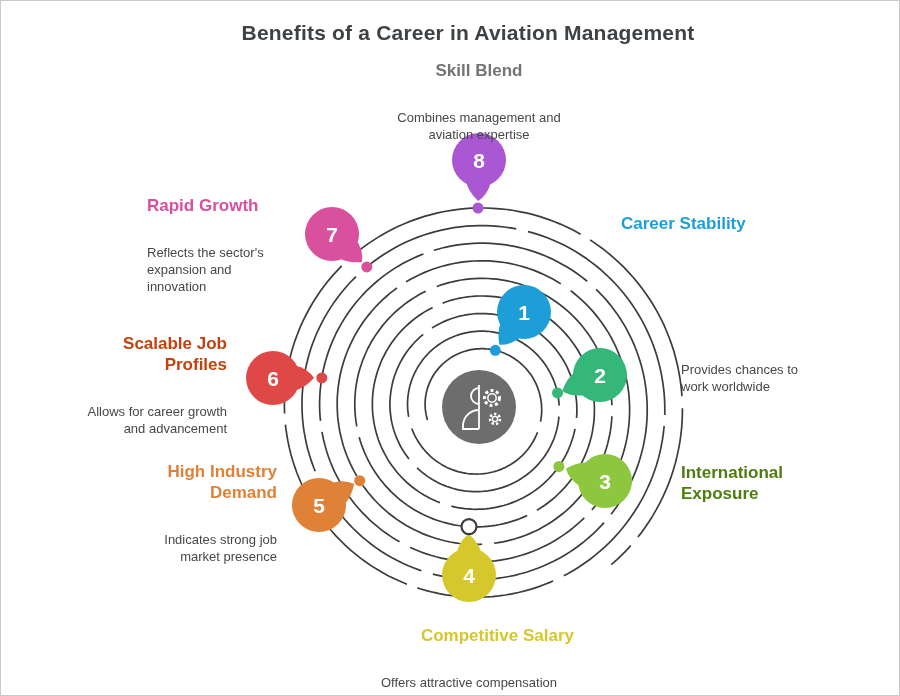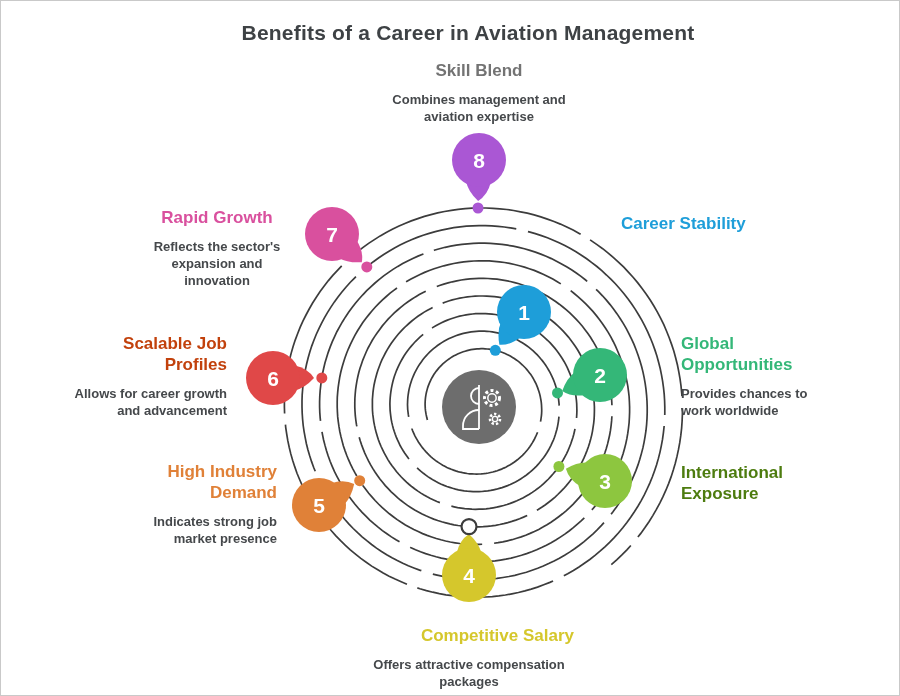--- a/index.html
+++ b/index.html
@@ -9,28 +9,28 @@
     font-family:"Liberation Sans",sans-serif;
   }
   .main-title{
     position:absolute;top:2px;left:0;width:100%;margin:18px;
     text-align:center;font-size:21px;font-weight:700;color:#3e4245;
     letter-spacing:.2px;
   }
   #diagram{position:absolute;left:0;top:0;}
   .item-block{position:absolute;}
   .item-title{font-size:17px;font-weight:700;line-height:21px;}
-  .item-desc{font-size:13px;color:#45484b;line-height:17px;margin-top:10px;font-weight:bold;}
+  .item-desc{font-size:13px;color:#45484b;line-height:17px;margin-top:28px;}
   .item-0{left:620px;top:212px;width:165px;text-align:left;}
   .item-1{left:680px;top:332px;width:140px;text-align:left;}
   .item-2{left:680px;top:461px;width:172px;text-align:left;}
   .item-3{left:363px;top:624px;width:210px;text-align:center;}
   .item-4{right:622px;top:460px;width:140px;text-align:right;}
   .item-5{right:672px;top:332px;width:158px;text-align:right;}
-  .item-6{right:612px;top:206px;width:140px;text-align:center;}
+  .item-6{right:612px;top:194px;width:140px;text-align:left;}
   .item-7{left:390px;top:59px;width:176px;text-align:center;}
 </style>
 </head>
 <body>
 
 <div class="stage">
   <h1 class="main-title">Benefits of a Career in Aviation Management</h1>
 
   <svg id="diagram" width="900" height="696" viewBox="0 0 900 696">
       <path d="M426.4 418.9 L425.9 417.1 L425.5 415.3 L425.1 413.4 L424.8 411.6 L424.5 409.7 L424.3 407.9 L424.2 406.0 L424.1 404.1 L424.1 402.2 L424.2 400.3 L424.3 398.5 L424.5 396.6 L424.8 394.7 L425.1 392.8 L425.5 391.0 L426.0 389.1 L426.5 387.3 L427.1 385.4 L427.8 383.6 L428.5 381.9 L429.3 380.1 L430.1 378.4 L431.0 376.7 L432.0 375.0 L433.0 373.3 L434.1 371.7 L435.3 370.1 L436.5 368.6 L437.7 367.1 L439.1 365.7 L440.4 364.3 L441.8 362.9 L443.3 361.6 L444.8 360.3 L446.4 359.1 L448.0 358.0 L449.6 356.9 L451.3 355.8 L453.0 354.8 L454.8 353.9 L456.6 353.0 L458.4 352.2 L460.3 351.5 L462.2 350.8 L464.1 350.2 L466.0 349.6 L468.0 349.1 L470.0 348.7 L471.9 348.4 L474.0 348.1 L476.0 347.9 L478.0 347.8 L480.0 347.7 L482.1 347.7 L484.1 347.8 L486.2 348.0 L488.2 348.2 L490.2 348.5 L492.2 348.8 L494.3 349.3 L496.3 349.8 L498.2 350.4 L500.2 351.0 L502.2 351.7 L504.1 352.5 L506.0 353.4 L507.8 354.3 L509.7 355.3 L511.5 356.4 L513.3 357.5 L515.0 358.7 L516.7 359.9 L518.3 361.2 L519.9 362.6 L521.5 364.0 L523.0 365.5 L524.5 367.0 L525.9 368.6 L527.2 370.2 L528.5 371.9 L529.8 373.6 L531.0 375.4 L532.1 377.2 L533.1 379.1 L534.1 381.0 L535.1 382.9 L535.9 384.9 L536.7 386.9 L537.4 389.0 L538.1 391.0 L538.7 393.1 L539.2 395.2 L539.6 397.3 L540.0 399.5 L540.3 401.6 L540.5 403.8 L540.6 406.0 L540.7 408.2 L540.7 410.4 L540.6 412.6 L540.4 414.8 L540.1 417.0 L539.8 419.1 L539.4 421.3 L538.9 423.5 L538.4 425.6 L537.8 427.8 L537.1 429.9 L536.3 431.9 L535.4 434.0 L534.5 436.0 L533.5 438.0 L532.4 440.0 L531.3 441.9 L530.1 443.8 L528.8 445.7 L527.5 447.5 L526.1 449.3 L524.6 451.0 L523.1 452.7 L521.5 454.3 L519.8 455.8 L518.1 457.3 L516.4 458.8 L514.5 460.2 L512.7 461.5 L510.8 462.8 L508.8 464.0 L506.8 465.1 L504.8 466.2 L502.7 467.1 L500.6 468.1 L498.4 468.9 L496.3 469.7 L494.0 470.4 L491.8 471.0 L489.6 471.5 L487.3 472.0 L485.0 472.4 L482.7 472.7 L480.3 472.9 L478.0 473.0 L475.7 473.1 L473.3 473.0 L471.0 472.9 L468.6 472.8 L466.3 472.5 L463.9 472.1 L461.6 471.7 L459.3 471.2 L457.0 470.6 L454.7 469.9 L452.5 469.1 L450.3 468.3 L448.1 467.4 L445.9 466.4 L443.8 465.3 L441.7 464.2 L439.6 462.9 L437.6 461.6 L435.6 460.3 L433.7 458.8 L431.8 457.3 L430.0 455.8 L428.2 454.1 L426.5 452.4 L424.8 450.6 L423.2 448.8 L421.6 446.9 L420.2 445.0 L418.8 443.0 L417.4 441.0 L416.2 438.9 L415.0 436.8 L413.8 434.6 L412.8 432.4 L411.8 430.1 L410.9 427.8 L410.1 425.5 L409.4 423.1 L408.7 420.7 L408.1 418.3 L407.7 415.9 L407.3 413.4 L407.0 411.0 L406.7 408.5 L406.6 406.0 L406.5 403.5 L406.6 401.0 L406.7 398.5 L406.9 396.0 L407.2 393.5 L407.6 391.0 L408.0 388.6 L408.6 386.1 L409.2 383.7 L410.0 381.2 L410.8 378.8 L411.7 376.5 L412.7 374.1 L413.7 371.8 L414.9 369.6 L416.1 367.3 L417.4 365.1 L418.8 363.0 L420.3 360.9 L421.8 358.8 L423.4 356.8 L425.1 354.9 L426.8 353.0 L428.6 351.2 L430.5 349.4 L432.5 347.7 L434.5 346.1 L436.5 344.5 L438.7 343.0 L440.8 341.6 L443.0 340.3 L445.3 339.0 L447.6 337.8 L450.0 336.7 L452.4 335.7 L454.8 334.7 L457.3 333.9 L459.8 333.1 L462.4 332.4 L464.9 331.8 L467.5 331.3 L470.1 330.9 L472.7 330.6 L475.4 330.3 L478.0 330.2 L480.6 330.1 L483.3 330.2 L486.0 330.3 L488.6 330.5 L491.3 330.9 L493.9 331.3 L496.5 331.8 L499.1 332.4 L501.7 333.1 L504.3 333.8 L506.8 334.7 L509.3 335.7 L511.8 336.7 L514.2 337.8 L516.6 339.1 L519.0 340.4 L521.3 341.8 L523.6 343.2 L525.8 344.8 L528.0 346.4 L530.1 348.1 L532.2 349.9 L534.2 351.8 L536.1 353.7 L538.0 355.7 L539.7 357.8 L541.5 359.9 L543.1 362.1 L544.7 364.3 L546.2 366.6 L547.6 369.0 L549.0 371.4 L550.2 373.9 L551.4 376.4 L552.5 378.9 L553.5 381.5 L554.4 384.1 L555.2 386.8 L555.9 389.4 L556.5 392.2 L557.0 394.9 L557.5 397.6 L557.8 400.4 L558.1 403.2 L558.2 406.0 L558.3 408.8 L558.2 411.6 L558.1 414.4 L557.8 417.2 L557.5 420.0 L557.0 422.8 L556.5 425.6 L555.9 428.3 L555.1 431.1 L554.3 433.8 L553.4 436.5 L552.4 439.1 L551.2 441.7 L550.0 444.3 L548.7 446.8 L547.4 449.3 L545.9 451.8 L544.3 454.2 L542.7 456.5 L540.9 458.8 L539.1 461.0 L537.3 463.2 L535.3 465.3 L533.2 467.4 L531.1 469.3 L529.0 471.2 L526.7 473.0 L524.4 474.8 L522.0 476.4 L519.6 478.0 L517.1 479.5 L514.5 480.9 L511.9 482.2 L509.3 483.5 L506.6 484.6 L503.9 485.6 L501.1 486.6 L498.3 487.4 L495.5 488.2 L492.6 488.8 L489.7 489.4 L486.8 489.9 L483.9 490.2 L480.9 490.5 L478.0 490.6 L475.0 490.7 L472.1 490.6 L469.1 490.4 L466.2 490.2 L463.2 489.8 L460.3 489.3 L457.4 488.8 L454.5 488.1 L451.6 487.3 L448.7 486.4 L445.9 485.5 L443.1 484.4 L440.3 483.2 L437.6 481.9 L435.0 480.6 L432.3 479.1 L429.8 477.5 L427.2 475.9 L424.8 474.1 L422.4 472.3 L420.0 470.4 L417.7 468.4 L415.5 466.3 L413.4 464.2 L411.3 462.0 L409.3 459.7 L407.4 457.3 L405.6 454.8 L403.8 452.3 L402.2 449.8 L400.6 447.1 L399.1 444.5 L397.8 441.7 L396.5 438.9 L395.3 436.1 L394.2 433.2 L393.2 430.3 L392.3 427.4 L391.5 424.4 L390.8 421.4 L390.2 418.3 L389.8 415.3 L389.4 412.2 L389.1 409.1 L389.0 406.0 L388.9 402.9 L389.0 399.8 L389.2 396.7 L389.5 393.6 L389.9 390.5 L390.4 387.4 L391.0 384.3 L391.7 381.2 L392.5 378.2 L393.4 375.2 L394.5 372.3 L395.6 369.3 L396.9 366.4 L398.2 363.6 L399.6 360.8 L401.2 358.0 L402.8 355.3 L404.6 352.6 L406.4 350.1 L408.3 347.5 L410.3 345.1 L412.4 342.7 L414.6 340.3 L416.9 338.1 L419.2 335.9 L421.6 333.9 L424.1 331.8 L426.7 329.9 L429.3 328.1 L432.0 326.4 L434.8 324.7 L437.6 323.2 L440.5 321.7 L443.4 320.4 L446.4 319.1 L449.4 318.0 L452.5 317.0 L455.6 316.0 L458.7 315.2 L461.9 314.5 L465.1 313.9 L468.3 313.4 L471.5 313.0 L474.7 312.7 L478.0 312.6 L481.3 312.5 L484.5 312.6 L487.8 312.8 L491.1 313.1 L494.3 313.5 L497.5 314.1 L500.8 314.7 L504.0 315.5 L507.1 316.3 L510.3 317.3 L513.4 318.4 L516.5 319.6 L519.5 320.9 L522.5 322.3 L525.4 323.8 L528.3 325.5 L531.2 327.2 L533.9 329.0 L536.7 330.9 L539.3 332.9 L541.9 335.1 L544.4 337.3 L546.8 339.5 L549.2 341.9 L551.4 344.4 L553.6 346.9 L555.7 349.5 L557.7 352.2 L559.6 355.0 L561.4 357.8 L563.2 360.7 L564.8 363.7 L566.3 366.7 L567.7 369.8 L569.0 372.9 L570.2 376.0 L571.3 379.3 L572.2 382.5 L573.1 385.8 L573.8 389.1 L574.5 392.4 L575.0 395.8 L575.4 399.2 L575.7 402.6 L575.8 406.0 L575.9 409.4 L575.8 412.8 L575.6 416.3 L575.3 419.7 L574.8 423.1 L574.3 426.5 L573.6 429.8 L572.8 433.2 L571.9 436.5 L570.8 439.8 L569.7 443.0 L568.4 446.3 L567.1 449.4 L565.6 452.6 L564.0 455.6 L562.3 458.7 L560.5 461.6 L558.6 464.5 L556.5 467.4 L554.4 470.1 L552.2 472.8 L549.9 475.4 L547.5 478.0 L545.0 480.4 L542.4 482.8 L539.8 485.1 L537.0 487.3 L534.2 489.4 L531.3 491.4 L528.4 493.3 L525.3 495.0 L522.3 496.7 L519.1 498.3 L515.9 499.8 L512.6 501.1 L509.3 502.4 L506.0 503.5 L502.6 504.5 L499.1 505.4 L495.7 506.2 L492.2 506.8 L488.7 507.4 L485.1 507.8 L481.6 508.1 L478.0 508.2 L474.4 508.3 L470.9 508.2 L467.3 507.9 L463.7 507.6 L460.2 507.1 L456.6 506.6 L453.1 505.8 L449.6 505.0 L446.1 504.0 L442.7 503.0 L439.3 501.8 L435.9 500.5 L432.6 499.0 L429.4 497.5 L426.2 495.8 L423.0 494.0 L419.9 492.1 L416.9 490.1 L413.9 488.0 L411.0 485.8 L408.2 483.5 L405.5 481.1 L402.9 478.6 L400.3 476.0 L397.8 473.3 L395.4 470.5 L393.2 467.6 L391.0 464.7 L388.9 461.7 L386.9 458.6 L385.1 455.4 L383.3 452.2 L381.7 448.9 L380.1 445.5 L378.7 442.1 L377.4 438.7 L376.3 435.2 L375.2 431.6 L374.3 428.0 L373.5 424.4 L372.8 420.8 L372.3 417.1 L371.8 413.4 L371.5 409.7 L371.4 406.0 L371.4 402.3 L371.4 398.5 L371.7 394.8 L372.0 391.1 L372.5 387.4 L373.1 383.7 L373.9 380.0 L374.8 376.4 L375.8 372.8 L376.9 369.2 L378.2 365.7 L379.5 362.2 L381.0 358.7 L382.7 355.3 L384.4 352.0 L386.3 348.7 L388.2 345.5 L390.3 342.3 L392.5 339.2 L394.8 336.2 L397.2 333.3 L399.8 330.4 L402.4 327.7 L405.1 325.0 L407.9 322.5 L410.8 320.0 L413.8 317.6 L416.9 315.3 L420.0 313.2 L423.2 311.1 L426.5 309.2 L429.9 307.4 L433.3 305.7 L436.8 304.1 L440.4 302.6 L444.0 301.3 L447.6 300.0 L451.3 298.9 L455.0 298.0 L458.8 297.2 L462.6 296.5 L466.4 295.9 L470.3 295.5 L474.1 295.1 L478.0 295.0 L481.9 295.0 L485.8 295.1 L489.6 295.3 L493.5 295.7 L497.4 296.2 L501.2 296.8 L505.0 297.6 L508.8 298.5 L512.6 299.6 L516.3 300.8 L520.0 302.1 L523.6 303.5 L527.2 305.1 L530.8 306.8 L534.2 308.6 L537.7 310.5 L541.0 312.6 L544.3 314.8 L547.5 317.1 L550.6 319.5 L553.7 322.0 L556.6 324.6 L559.5 327.3 L562.2 330.1 L564.9 333.1 L567.5 336.1 L569.9 339.2 L572.3 342.4 L574.6 345.7 L576.7 349.0 L578.7 352.5 L580.6 356.0 L582.4 359.5 L584.0 363.2 L585.5 366.9 L586.9 370.6 L588.2 374.4 L589.3 378.2 L590.3 382.1 L591.2 386.0 L591.9 390.0 L592.5 394.0 L592.9 398.0 L593.2 402.0 L593.4 406.0 L593.4 410.0 L593.3 414.1 L593.1 418.1 L592.7 422.1 L592.1 426.1 L591.5 430.1 L590.7 434.1 L589.7 438.0 L588.6 441.9 L587.4 445.8 L586.0 449.6 L584.5 453.4 L582.9 457.2 L581.1 460.8 L579.2 464.4 L577.2 468.0 L575.1 471.5 L572.8 474.9 L570.4 478.2 L567.9 481.4 L565.3 484.6 L562.6 487.7 L559.7 490.6 L556.8 493.5 L553.8 496.3 L550.6 499.0 L547.4 501.5 L544.1 504.0 L540.7 506.3 L537.2 508.5 L533.6 510.6 L530.0 512.5 L526.3 514.4 L522.5 516.1 L518.6 517.7 L514.8 519.1 L510.8 520.4 L506.8 521.6 L502.8 522.6 L498.7 523.5 L494.6 524.3 L490.5 524.9 L486.3 525.3 L482.2 525.6 L478.0 525.8 L473.8 525.8 L469.6 525.7 L465.4 525.5 L461.3 525.0 L457.1 524.5 L453.0 523.8 L448.8 522.9 L444.8 521.9 L440.7 520.8 L436.7 519.5 L432.7 518.1 L428.8 516.5 L424.9 514.8 L421.1 513.0 L417.4 511.0 L413.7 508.9 L410.1 506.7 L406.5 504.4 L403.1 501.9 L399.7 499.3 L396.5 496.6 L393.3 493.7 L390.2 490.8 L387.2 487.7 L384.3 484.6 L381.6 481.3 L378.9 478.0 L376.4 474.5 L374.0 471.0 L371.7 467.4 L369.5 463.7 L367.5 459.9 L365.6 456.0 L363.8 452.1 L362.2 448.1 L360.7 444.1 L359.3 440.0 L358.1 435.9 L357.1 431.7 L356.2 427.5 L355.4 423.2 L354.8 419.0 L354.3 414.7 L354.0 410.3 L353.8 406.0 L353.8 401.7 L353.9 397.3 L354.2 393.0 L354.6 388.7 L355.2 384.3 L355.9 380.1 L356.8 375.8 L357.8 371.5 L359.0 367.3 L360.4 363.2 L361.8 359.1 L363.5 355.0 L365.2 351.0 L367.1 347.0 L369.2 343.2 L371.3 339.3 L373.6 335.6 L376.1 332.0 L378.7 328.4 L381.3 324.9 L384.2 321.5 L387.1 318.2 L390.2 315.0 L393.3 311.9 L396.6 309.0 L400.0 306.1 L403.4 303.4 L407.0 300.8 L410.7 298.3 L414.4 295.9 L418.3 293.6 L422.2 291.5 L426.2 289.6 L430.2 287.7 L434.3 286.1 L438.5 284.5 L442.8 283.1 L447.1 281.9 L451.4 280.8 L455.8 279.8 L460.2 279.0 L464.6 278.4 L469.0 277.9 L473.5 277.6 L478.0 277.4 L482.5 277.4 L487.0 277.5 L491.5 277.8 L496.0 278.2 L500.4 278.9 L504.9 279.6 L509.3 280.5 L513.7 281.6 L518.0 282.8 L522.3 284.2 L526.6 285.8 L530.8 287.4 L534.9 289.3 L539.0 291.2 L543.0 293.3 L547.0 295.6 L550.8 298.0 L554.6 300.5 L558.3 303.2 L561.9 306.0 L565.4 308.9 L568.8 311.9 L572.1 315.1 L575.3 318.4 L578.4 321.8 L581.4 325.3 L584.2 328.9 L586.9 332.5 L589.5 336.3 L591.9 340.2 L594.2 344.2 L596.4 348.2 L598.4 352.4 L600.3 356.6 L602.1 360.8 L603.7 365.2 L605.1 369.6 L606.4 374.0 L607.5 378.5 L608.5 383.0 L609.3 387.5 L610.0 392.1 L610.5 396.7 L610.8 401.4 L611.0 406.0 L611.0 410.6 L610.9 415.3 L610.6 419.9 L610.1 424.6 L609.5 429.2 L608.7 433.8 L607.7 438.3 L606.6 442.9 L605.3 447.4 L603.9 451.8 L602.3 456.2 L600.6 460.6 L598.7 464.9 L596.7 469.1 L594.5 473.2 L592.1 477.3 L589.7 481.3 L587.0 485.2 L584.3 489.0 L581.4 492.8 L578.4 496.4 L575.2 499.9 L572.0 503.3 L568.6 506.6 L565.1 509.8 L561.5 512.8 L557.7 515.7 L553.9 518.5 L550.0 521.2 L546.0 523.7 L541.9 526.1 L537.7 528.4 L533.4 530.5 L529.1 532.4 L524.7 534.2 L520.2 535.9 L515.7 537.3 L511.1 538.7 L506.4 539.8 L501.8 540.8 L497.1 541.7 L492.3 542.4 L487.6 542.9 L482.8 543.2 L478.0 543.4 L473.2 543.4 L468.4 543.3 L463.6 543.0 L458.8 542.5 L454.1 541.8 L449.3 541.0 L444.6 540.0 L439.9 538.8 L435.3 537.5 L430.7 536.0 L426.1 534.4 L421.6 532.6 L417.2 530.6 L412.8 528.5 L408.6 526.3 L404.4 523.9 L400.2 521.3 L396.2 518.6 L392.3 515.7 L388.4 512.8 L384.7 509.6 L381.0 506.4 L377.5 503.0 L374.1 499.5 L370.9 495.9 L367.7 492.2 L364.7 488.3 L361.8 484.4 L359.1 480.3 L356.5 476.2 L354.0 471.9 L351.7 467.6 L349.5 463.2 L347.5 458.7 L345.7 454.2 L344.0 449.6 L342.4 444.9 L341.1 440.1 L339.9 435.4 L338.8 430.5 L338.0 425.7 L337.3 420.8 L336.7 415.9 L336.4 410.9 L336.2 406.0 L336.2 401.0 L336.3 396.1 L336.7 391.1 L337.2 386.2 L337.9 381.3 L338.7 376.4 L339.7 371.5 L340.9 366.7 L342.3 361.9 L343.8 357.2 L345.5 352.5 L347.4 347.8 L349.4 343.3 L351.6 338.8 L353.9 334.4 L356.4 330.0 L359.1 325.8 L361.8 321.6 L364.8 317.5 L367.9 313.6 L371.1 309.7 L374.4 306.0 L377.9 302.4 L381.5 298.9 L385.3 295.5 L389.1 292.2 L393.1 289.1 L397.2 286.2 L401.3 283.3 L405.6 280.6 L410.0 278.1 L414.5 275.7 L419.0 273.5 L423.6 271.4 L428.3 269.5 L433.1 267.8 L437.9 266.2 L442.8 264.8 L447.7 263.6 L452.7 262.5 L457.7 261.6 L462.7 260.9 L467.8 260.3 L472.9 260.0 L478.0 259.8 L483.1 259.8 L488.2 259.9 L493.3 260.3 L498.4 260.8 L503.5 261.5 L508.5 262.4 L513.5 263.5 L518.5 264.7 L523.5 266.1 L528.3 267.7 L533.2 269.4 L537.9 271.4 L542.7 273.4 L547.3 275.7 L551.8 278.1 L556.3 280.7 L560.7 283.4 L565.0 286.3 L569.2 289.3 L573.2 292.5 L577.2 295.8 L581.1 299.3 L584.8 302.9 L588.4 306.6 L591.9 310.4 L595.2 314.4 L598.4 318.5 L601.5 322.7 L604.4 327.0 L607.2 331.4 L609.8 335.9 L612.2 340.5 L614.5 345.2 L616.6 350.0 L618.6 354.8 L620.4 359.7 L622.0 364.7 L623.5 369.7 L624.7 374.8 L625.8 379.9 L626.8 385.1 L627.5 390.3 L628.1 395.5 L628.4 400.7 L628.6 406.0 L628.6 411.3 L628.4 416.5 L628.1 421.8 L627.5 427.0 L626.8 432.2 L625.9 437.4 L624.8 442.6 L623.5 447.7 L622.1 452.8 L620.4 457.8 L618.6 462.8 L616.7 467.7 L614.5 472.6 L612.2 477.4 L609.7 482.0 L607.1 486.6 L604.2 491.2 L601.3 495.6 L598.1 499.9 L594.9 504.1 L591.5 508.2 L587.9 512.1 L584.2 516.0 L580.4 519.7 L576.4 523.2 L572.3 526.7 L568.1 530.0 L563.8 533.1 L559.3 536.1 L554.8 539.0 L550.1 541.7 L545.4 544.2 L540.6 546.5 L535.7 548.7 L530.7 550.7 L525.6 552.6 L520.5 554.3 L515.3 555.7 L510.1 557.1 L504.8 558.2 L499.5 559.1 L494.2 559.9 L488.8 560.4 L483.4 560.8 L478.0 561.0 L472.6 561.0 L467.2 560.8 L461.8 560.5 L456.4 559.9 L451.0 559.1 L445.6 558.2 L440.3 557.1 L435.1 555.8 L429.8 554.3 L424.6 552.6 L419.5 550.7 L414.5 548.7 L409.5 546.5 L404.6 544.1 L399.8 541.5 L395.0 538.8 L390.4 535.9 L385.9 532.8 L381.4 529.6 L377.1 526.2 L372.9 522.7 L368.8 519.1 L364.9 515.2 L361.1 511.3 L357.4 507.2 L353.8 503.0 L350.5 498.7 L347.2 494.2 L344.1 489.6 L341.2 485.0 L338.5 480.2 L335.9 475.3 L333.4 470.4 L331.2 465.3 L329.1 460.2 L327.2 455.0 L325.5 449.7 L324.0 444.4 L322.6 439.0 L321.5 433.6 L320.5 428.1 L319.8 422.6 L319.2 417.1 L318.8 411.6 L318.6 406.0 L318.6 400.4 L318.8 394.9 L319.2 389.3 L319.8 383.8 L320.5 378.2 L321.5 372.7 L322.7 367.3 L324.0 361.8 L325.6 356.5 L327.3 351.1 L329.2 345.9 L331.3 340.7 L333.6 335.6 L336.0 330.5 L338.7 325.6 L341.5 320.7 L344.5 315.9 L347.6 311.3 L350.9 306.7 L354.4 302.3 L358.0 298.0 L361.8 293.8 L365.7 289.7 L369.8 285.8 L374.0 282.0 L378.3 278.4 L382.7 274.9 L387.3 271.6 L392.0 268.4 L396.8 265.4 L401.7 262.6 L406.7 259.9 L411.8 257.4 L417.0 255.1 L422.3 253.0 L427.7 251.0 L433.1 249.3 L438.5 247.7 L444.1 246.3 L449.6 245.2 L455.3 244.2 L460.9 243.4 L466.6 242.8 L472.3 242.4 L478.0 242.2 L483.7 242.2 L489.4 242.4 L495.2 242.8 L500.9 243.4 L506.5 244.2 L512.2 245.2 L517.8 246.4 L523.4 247.8 L528.9 249.4 L534.4 251.1 L539.8 253.1 L545.1 255.3 L550.4 257.6 L555.5 260.2 L560.6 262.9 L565.6 265.8 L570.5 268.8 L575.3 272.0 L580.0 275.4 L584.6 279.0 L589.0 282.7 L593.3 286.6 L597.5 290.6 L601.5 294.8 L605.4 299.1 L609.1 303.6 L612.7 308.2 L616.1 312.9 L619.3 317.7 L622.4 322.6 L625.3 327.7 L628.0 332.8 L630.6 338.1 L633.0 343.4 L635.1 348.8 L637.1 354.3 L638.9 359.8 L640.6 365.5 L642.0 371.1 L643.2 376.9 L644.2 382.6 L645.0 388.4 L645.6 394.3 L646.0 400.1 L646.2 406.0 L646.2 411.9 L646.0 417.7 L645.6 423.6 L645.0 429.5 L644.1 435.3 L643.1 441.1 L641.9 446.9 L640.4 452.6 L638.8 458.3 L637.0 463.9 L635.0 469.4 L632.7 474.9 L630.3 480.3 L627.7 485.6 L624.9 490.8 L622.0 496.0 L618.8 501.0 L615.5 505.9 L612.0 510.7 L608.4 515.4 L604.5 519.9 L600.5 524.3 L596.4 528.6 L592.1 532.8 L587.7 536.7 L583.1 540.6 L578.4 544.2 L573.6 547.7 L568.6 551.1 L563.6 554.2 L558.4 557.2 L553.1 560.0 L547.7 562.6 L542.3 565.0 L536.7 567.3 L531.1 569.3 L525.4 571.2 L519.6 572.8 L513.8 574.3 L507.9 575.5 L502.0 576.5 L496.0 577.4 L490.0 578.0 L484.0 578.4 L478.0 578.6 L472.0 578.6 L465.9 578.4 L459.9 578.0 L453.9 577.3 L447.9 576.5 L442.0 575.4 L436.1 574.1 L430.2 572.7 L424.4 571.0 L418.6 569.1 L412.9 567.0 L407.3 564.8 L401.8 562.3 L396.3 559.6 L391.0 556.8 L385.7 553.7 L380.5 550.5 L375.5 547.1 L370.6 543.5 L365.8 539.7 L361.1 535.8 L356.6 531.7 L352.2 527.5 L348.0 523.1 L343.9 518.5 L340.0 513.8 L336.2 509.0 L332.6 504.1 L329.2 499.0 L326.0 493.8 L322.9 488.5 L320.0 483.0 L317.4 477.5 L314.9 471.9 L312.6 466.2 L310.5 460.4 L308.6 454.6 L306.9 448.7 L305.4 442.7 L304.2 436.7 L303.1 430.6 L302.2 424.5 L301.6 418.3 L301.2 412.2 L301.0 406.0 L301.0 399.8 L301.2 393.6 L301.7 387.5 L302.3 381.3 L303.2 375.2 L304.3 369.1 L305.6 363.0 L307.1 357.0 L308.8 351.0 L310.7 345.1 L312.9 339.3 L315.2 333.5 L317.8 327.8 L320.5 322.3 L323.4 316.8 L326.6 311.4 L329.9 306.1 L333.4 300.9 L337.0 295.9 L340.9 291.0 L344.9 286.2 L349.1 281.5 L353.5 277.1 L358.0 272.7 L362.6 268.5 L367.5 264.5 L372.4 260.7 L377.5 257.0 L382.7 253.5 L388.0 250.2 L393.5 247.0 L399.0 244.1 L404.7 241.3 L410.4 238.8 L416.3 236.4 L422.2 234.3 L428.2 232.4 L434.3 230.6 L440.4 229.1 L446.6 227.8 L452.8 226.7 L459.1 225.9 L465.4 225.2 L471.7 224.8 L478.0 224.6 L484.3 224.6 L490.7 224.8 L497.0 225.3 L503.3 226.0 L509.6 226.9 L515.8 228.0 L522.1 229.3 L528.2 230.9 L534.3 232.6 L540.4 234.6 L546.4 236.8 L552.3 239.2 L558.1 241.8 L563.8 244.6 L569.4 247.6 L575.0 250.8 L580.4 254.2 L585.7 257.8 L590.8 261.6 L595.9 265.5 L600.8 269.7 L605.5 274.0 L610.1 278.4 L614.6 283.0 L618.8 287.8 L623.0 292.7 L626.9 297.8 L630.7 303.0 L634.3 308.4 L637.6 313.8 L640.9 319.4 L643.9 325.1 L646.7 330.9 L649.3 336.8 L651.7 342.8 L653.9 348.9 L655.9 355.0 L657.6 361.2 L659.2 367.5 L660.5 373.8 L661.6 380.2 L662.5 386.6 L663.2 393.1 L663.6 399.5 L663.8 406.0 L663.8 412.5 L663.6 419.0 L663.1 425.5 L662.4 431.9 L661.5 438.4 L660.3 444.8 L659.0 451.1 L657.4 457.4 L655.6 463.7 L653.5 469.9 L651.3 476.0 L648.8 482.1 L646.1 488.0 L643.3 493.9 L640.2 499.6 L636.9 505.3 L633.4 510.8 L629.7 516.3 L625.9 521.5 L621.8 526.7 L617.6 531.7 L613.2 536.6 L608.6 541.3 L603.9 545.8 L599.0 550.2 L594.0 554.4 L588.8 558.5 L583.4 562.3 L578.0 566.0 L572.4 569.5 L566.7 572.7 L560.8 575.8 L554.9 578.7 L548.9 581.4 L542.7 583.8 L536.5 586.1 L530.2 588.1 L523.9 589.9 L517.4 591.5 L510.9 592.8 L504.4 594.0 L497.9 594.9 L491.3 595.6 L484.6 596.0 L478.0 596.2 L471.4 596.2 L464.7 595.9 L458.1 595.5 L451.5 594.7 L444.9 593.8 L438.3 592.6 L431.8 591.2 L425.4 589.6 L418.9 587.7 L412.6 585.7 L406.3 583.4 L400.2 580.8 L394.1 578.1 L388.1 575.2 L382.2 572.0 L376.4 568.6 L370.7 565.1 L365.2 561.3 L359.8 557.4 L354.5 553.2 L349.3 548.9 L344.4 544.4 L339.6 539.7 L334.9 534.8 L330.4 529.8 L326.1 524.7 L322.0 519.4 L318.0 513.9 L314.3 508.3 L310.7 502.6 L307.4 496.7 L304.2 490.8 L301.3 484.7 L298.6 478.5 L296.0 472.2 L293.8 465.9 L291.7 459.4 L289.8 452.9 L288.2 446.3 L286.8 439.7 L285.7 433.0 L284.7 426.3 L284.1 419.6 L283.6 412.8 L283.4 406.0 L283.4 399.2 L283.7 392.4 L284.2 385.6 L284.9 378.9 L285.9 372.1 L287.1 365.4 L288.5 358.8 L290.2 352.1 L292.1 345.6 L294.2 339.1 L296.6 332.7 L299.1 326.4 L301.9 320.1 L305.0 314.0 L308.2 308.0 L311.6 302.0 L315.3 296.2 L319.1 290.6 L323.2 285.0 L327.4 279.6 L331.8 274.4 L336.5 269.3 L341.2 264.4 L346.2 259.6 L351.3 255.0 L356.6 250.6 L362.1 246.4 L367.6 242.4 L373.4 238.6 L379.2 234.9 L385.2 231.5 L391.3 228.3 L397.5 225.3 L403.9 222.5 L410.3 219.9 L416.8 217.6 L423.4 215.4 L430.0 213.6 L436.7 211.9 L443.5 210.5 L450.4 209.3 L457.2 208.4 L464.1 207.7 L471.1 207.2 L478.0 207.0 L484.9 207.0 L491.9 207.3 L498.8 207.8 L505.8 208.5 L512.6 209.5 L519.5 210.8 L526.3 212.2 L533.1 213.9 L539.8 215.9 L546.4 218.1 L553.0 220.5 L559.4 223.1 L565.8 226.0 L572.1 229.1 L578.2 232.4 L584.3 235.9 L590.2 239.6 L596.0 243.6 L601.7 247.7 L607.2 252.1 L612.5 256.6 L617.7 261.3 L622.8 266.2 L627.6 271.3 L632.3 276.5 L636.8 281.9 L641.1 287.5 L645.3 293.2 L649.2 299.0 L652.9 305.0 L656.4 311.1 L659.7 317.4 L662.8 323.7 L665.6 330.2 L668.2 336.8 L670.6 343.4 L672.8 350.1 L674.7 357.0 L676.4 363.8 L677.8 370.8 L679.0 377.7 L680.0 384.8 L680.7 391.8 L681.2 398.9 L681.4 406.0 L681.4 413.1 L681.1 420.2 L680.6 427.3 L679.8 434.4 L678.8 441.4 L677.5 448.4 L676.0 455.4 L674.3 462.3 L672.3 469.1 L670.1 475.9 L667.6 482.6 L664.9 489.2 L662.0 495.7 L658.8 502.1 L655.4 508.4 L651.8 514.6 L648.0 520.7 L644.0 526.6 L639.8 532.4 L635.3 538.0 L630.7 543.5 L625.9 548.8 L620.9 553.9 L615.7 558.9 L610.3 563.7" fill="none" stroke="#3c3c3c" stroke-width="1.7" stroke-dasharray="211 11 163 12 247 11 188 12 139 11"></path>
@@ -93,21 +93,20 @@
       <circle cx="358.7" cy="479.7" r="5.5" fill="#e08138"></circle>
       <circle cx="320.8" cy="376.9" r="5.5" fill="#e04848"></circle>
       <circle cx="365.8" cy="265.9" r="5.5" fill="#d9509e"></circle>
       <circle cx="477.0" cy="207.0" r="5.5" fill="#aa57d4"></circle>
     </svg>
 
   <div class="item-block item-0">
     <div class="item-title t-0" style="color: rgb(30, 158, 217);">Career Stability</div>
   </div>
   <div class="item-block item-1">
-    <div class="item-title t-1" style="color: rgb(52, 183, 120);">Global Opportunities</div>
     <div class="item-desc">Provides chances to work worldwide</div>
   </div>
   <div class="item-block item-2">
     <div class="item-title t-2" style="color: #4d7c0f;">International Exposure</div>
   </div>
   <div class="item-block item-3">
     <div class="item-title t-3" style="color: rgb(213, 199, 44); text-align: right;">Competitive Salary</div>
     <div class="item-desc">Offers attractive compensation packages</div>
   </div>
   <div class="item-block item-4">

